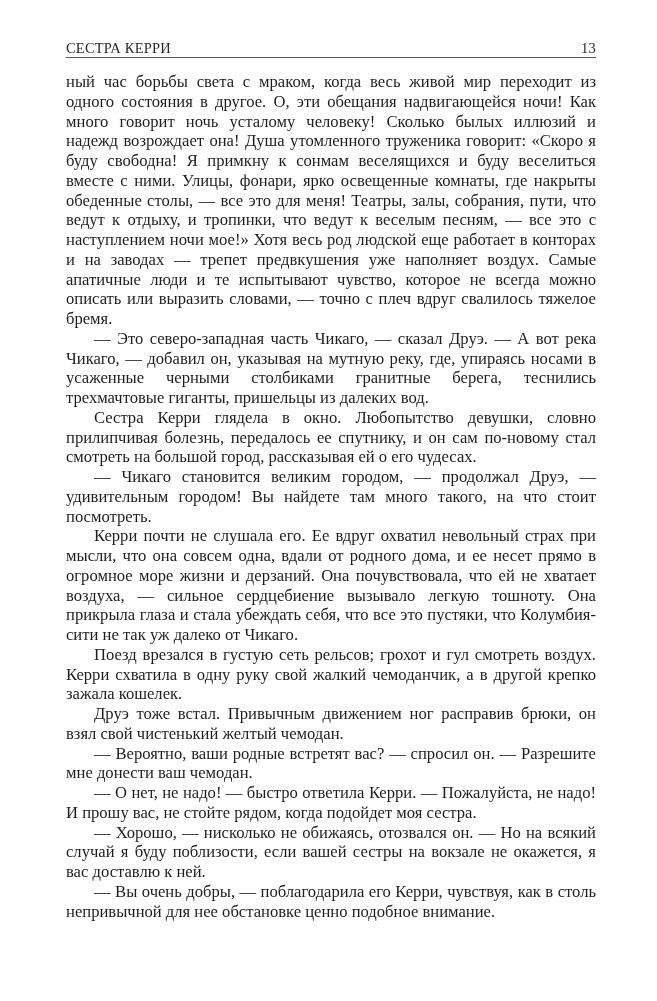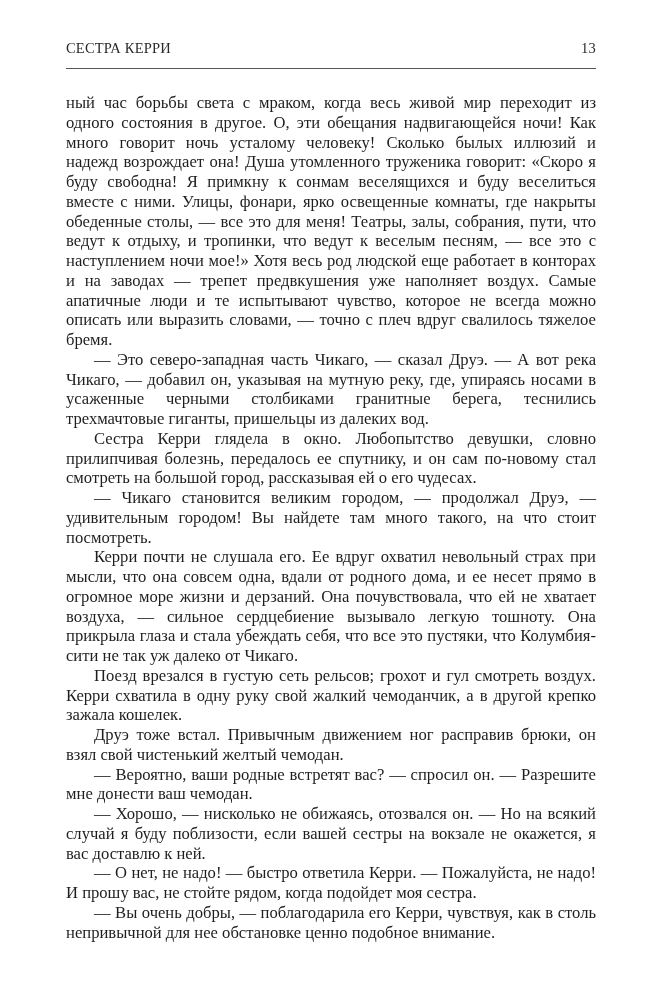--- a/index.html
+++ b/index.html
@@ -5,42 +5,42 @@
     html, body { margin: 0; padding: 0; background: #ffffff; }
     body { width: 657px; height: 1001px; position: relative; overflow: hidden; }
     .page {
       position: absolute; left: 66px; top: 40px; width: 530px;
       font-family: "Liberation Serif", "DejaVu Serif", serif;
       color: #1e1e1e;
     }
     .running-head {
       display: flex; justify-content: space-between; align-items: flex-end;
       font-size: 14.5px; line-height: 16px; letter-spacing: 0.2px;
-      padding-bottom: 12px;
+      padding-bottom: 1px;
       border-bottom: 1.6px solid #555;
       color: #2a2a2a;
     }
-    .body-text { margin-top: 24px; font-size: 16.6px; line-height: 19.75px; }
+    .body-text { margin-top: 14px; font-size: 16.6px; line-height: 19.75px; }
     .body-text p { margin: 0; text-align: justify; text-align-last: left; hyphens: manual; }
     .body-text p.indent { text-indent: 28px; }
   </style>
 </head>
 <body>
 
 <div class="page">
   <div class="running-head">
     <span>СЕСТРА КЕРРИ</span>
     <span>13</span>
   </div>
   <div class="body-text">
     <p>ный час борьбы света с мраком, когда весь живой мир переходит из одного состояния в другое. О, эти обещания надвигающейся ночи! Как много говорит ночь усталому человеку! Сколько былых иллюзий и надежд возрождает она! Душа утомленного труженика говорит: «Скоро я буду свободна! Я примкну к сонмам веселящихся и буду веселиться вместе с ними. Улицы, фонари, ярко освещенные комнаты, где накрыты обеденные столы, — все это для меня! Театры, залы, собрания, пути, что ведут к отдыху, и тропинки, что ведут к веселым песням, — все это с наступлением ночи мое!» Хотя весь род людской еще работает в конторах и на заводах — трепет предвкушения уже наполняет воздух. Самые апатичные люди и те испытывают чувство, которое не всегда можно описать или выразить словами, — точно с плеч вдруг свалилось тяжелое бремя.</p>
     <p class="indent">— Это северо-западная часть Чикаго, — сказал Друэ. — А вот река Чикаго, — добавил он, указывая на мутную реку, где, упираясь носами в усаженные черными столбиками гранитные берега, теснились трехмачтовые гиганты, пришельцы из далеких вод.</p>
     <p class="indent">Сестра Керри глядела в окно. Любопытство девушки, словно прилипчивая болезнь, передалось ее спутнику, и он сам по-новому стал смотреть на большой город, рассказывая ей о его чудесах.</p>
     <p class="indent">— Чикаго становится великим городом, — продолжал Друэ, — удивительным городом! Вы найдете там много такого, на что стоит посмотреть.</p>
     <p class="indent">Керри почти не слушала его. Ее вдруг охватил невольный страх при мысли, что она совсем одна, вдали от родного дома, и ее несет прямо в огромное море жизни и дерзаний. Она почувствовала, что ей не хватает воздуха, — сильное сердцебиение вызывало легкую тошноту. Она прикрыла глаза и стала убеждать себя, что все это пустяки, что Колумбия-сити не так уж далеко от Чикаго.</p>
     <p class="indent">Поезд врезался в густую сеть рельсов; грохот и гул смотреть воздух. Керри схватила в одну руку свой жалкий чемоданчик, а в другой крепко зажала кошелек.</p>
     <p class="indent">Друэ тоже встал. Привычным движением ног расправив брюки, он взял свой чистенький желтый чемодан.</p>
     <p class="indent">— Вероятно, ваши родные встретят вас? — спросил он. — Разрешите мне донести ваш чемодан.</p>
+    <p class="indent">— О нет, не надо! — быстро ответила Керри. — Пожалуйста, не надо! И прошу вас, не стойте рядом, когда подойдет моя сестра.</p>
     <p class="indent">— Хорошо, — нисколько не обижаясь, отозвался он. — Но на всякий случай я буду поблизости, если вашей сестры на вокзале не окажется, я вас доставлю к ней.</p>
-    <p class="indent">— О нет, не надо! — быстро ответила Керри. — Пожалуйста, не надо! И прошу вас, не стойте рядом, когда подойдет моя сестра.</p>
     <p class="indent">— Вы очень добры, — поблагодарила его Керри, чувствуя, как в столь непривычной для нее обстановке ценно подобное внимание.</p>
   </div>
 </div>
 
 </body></html>

